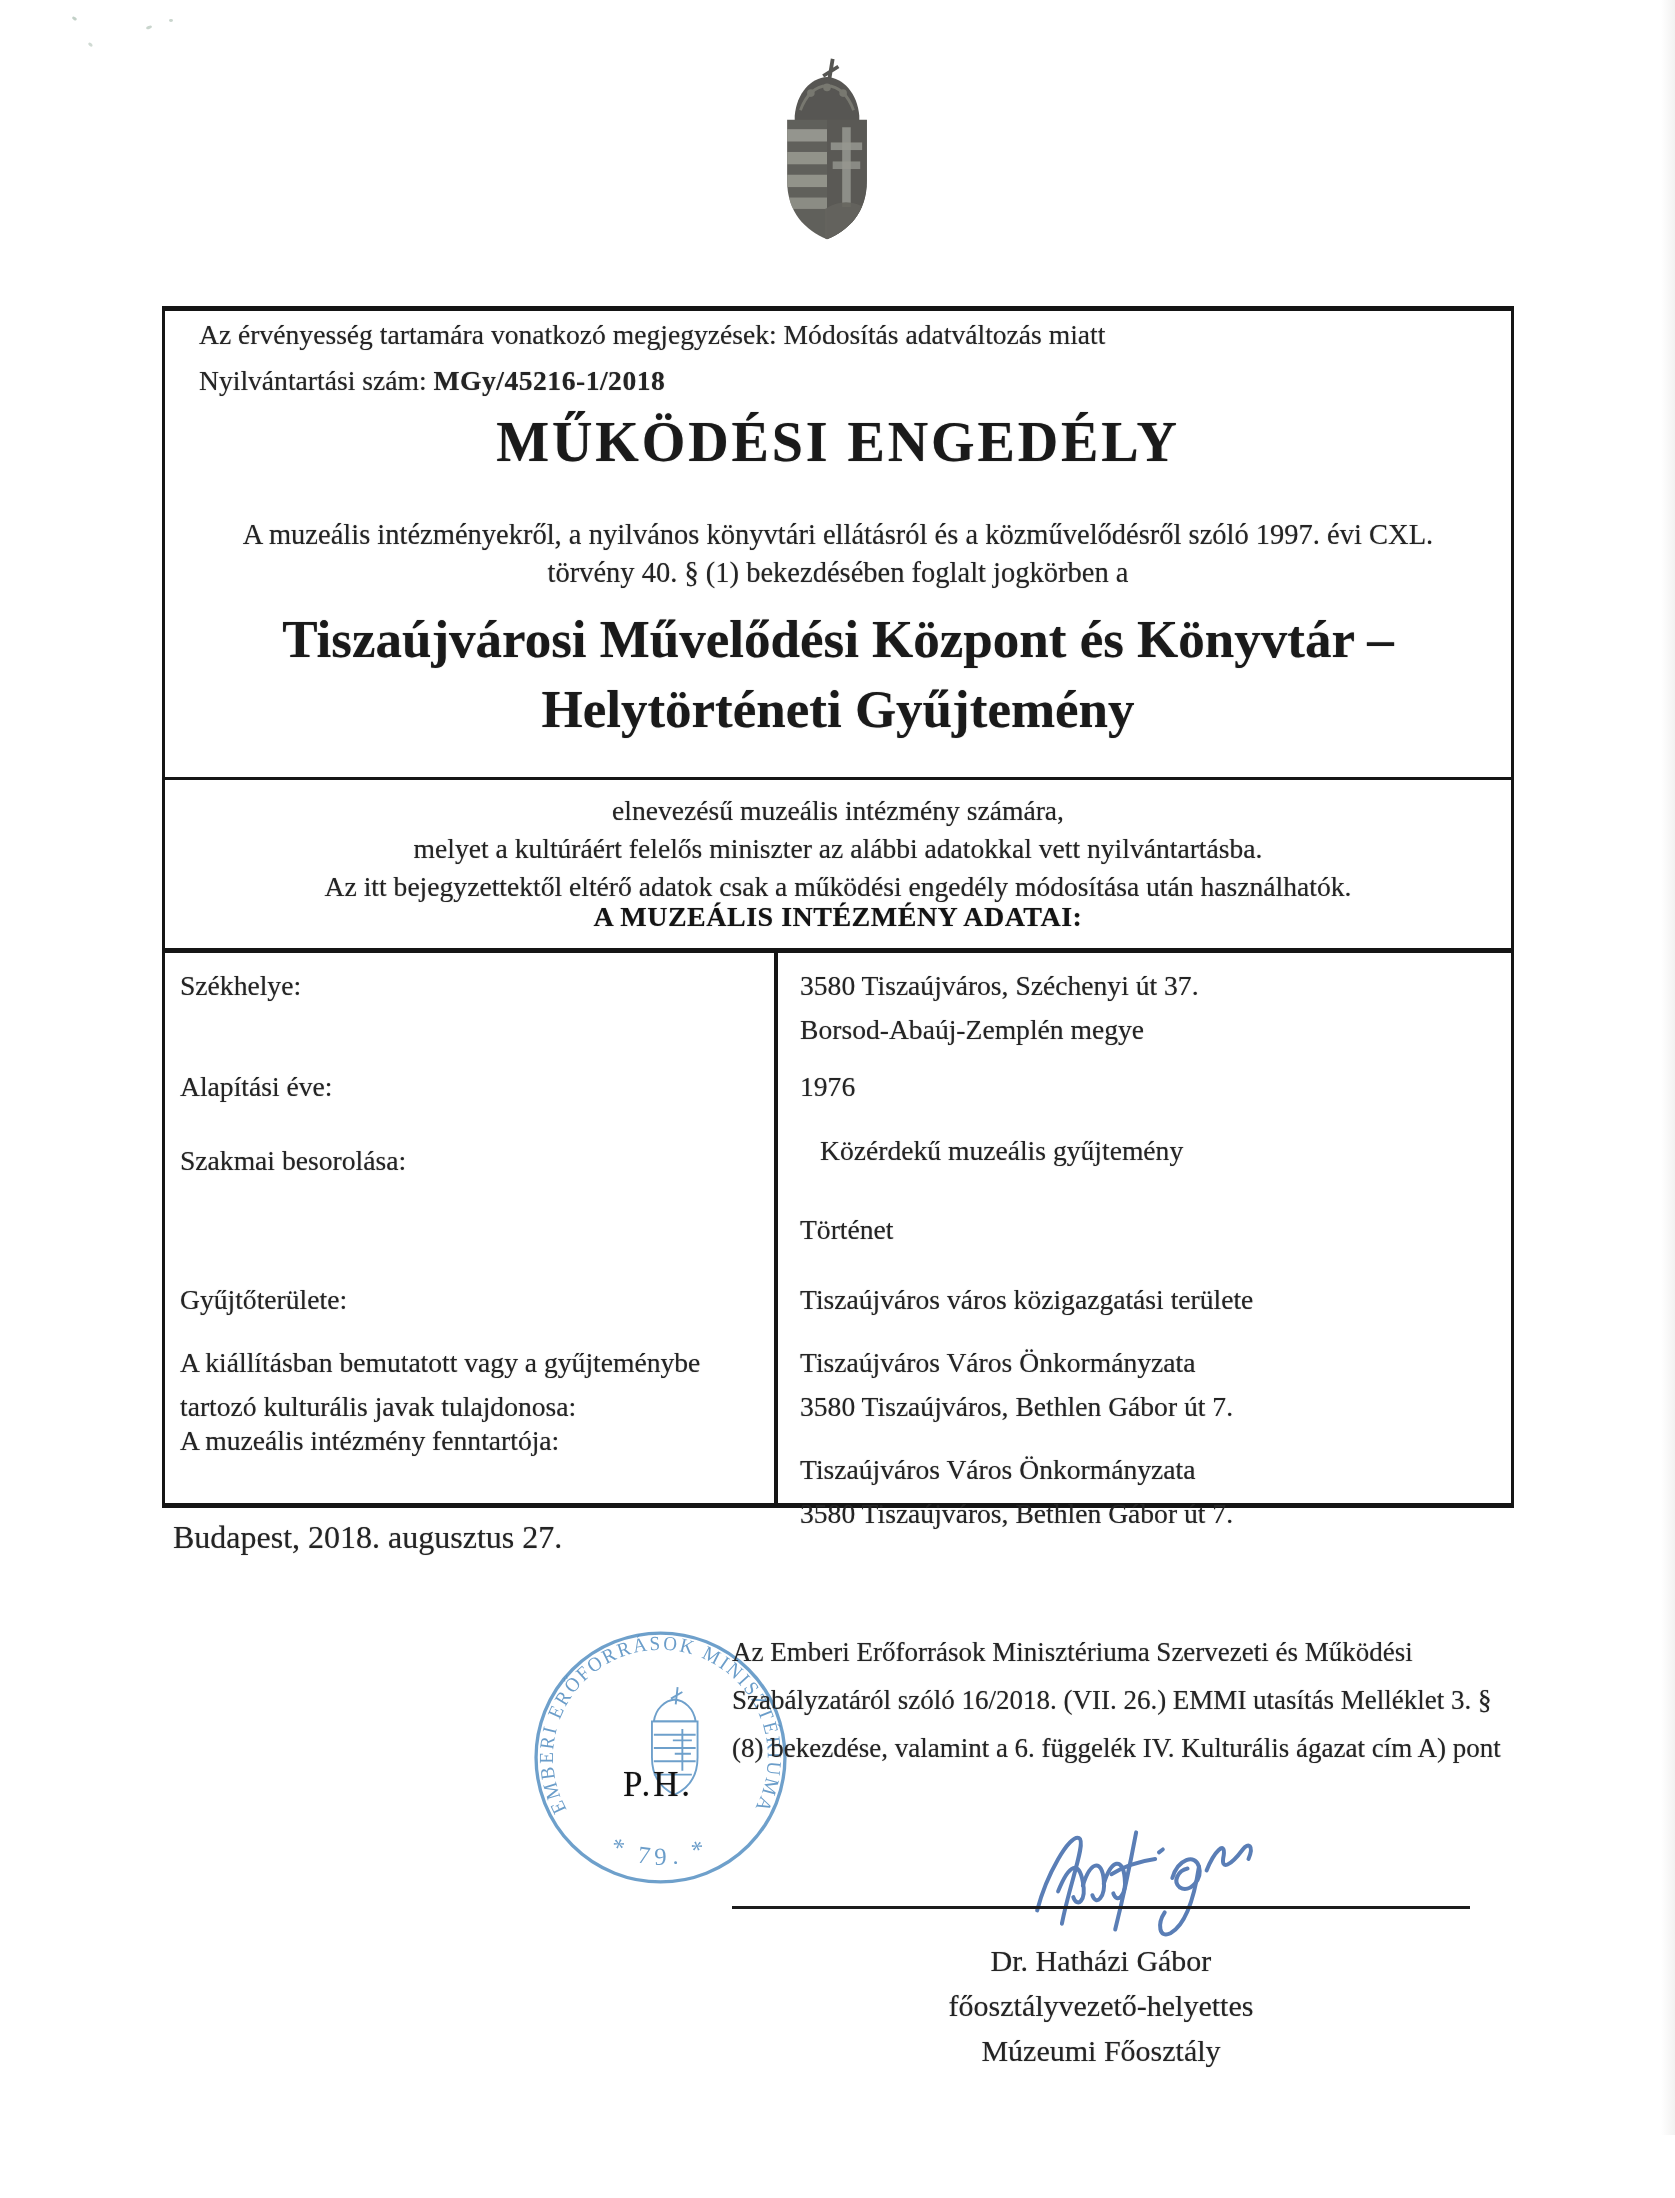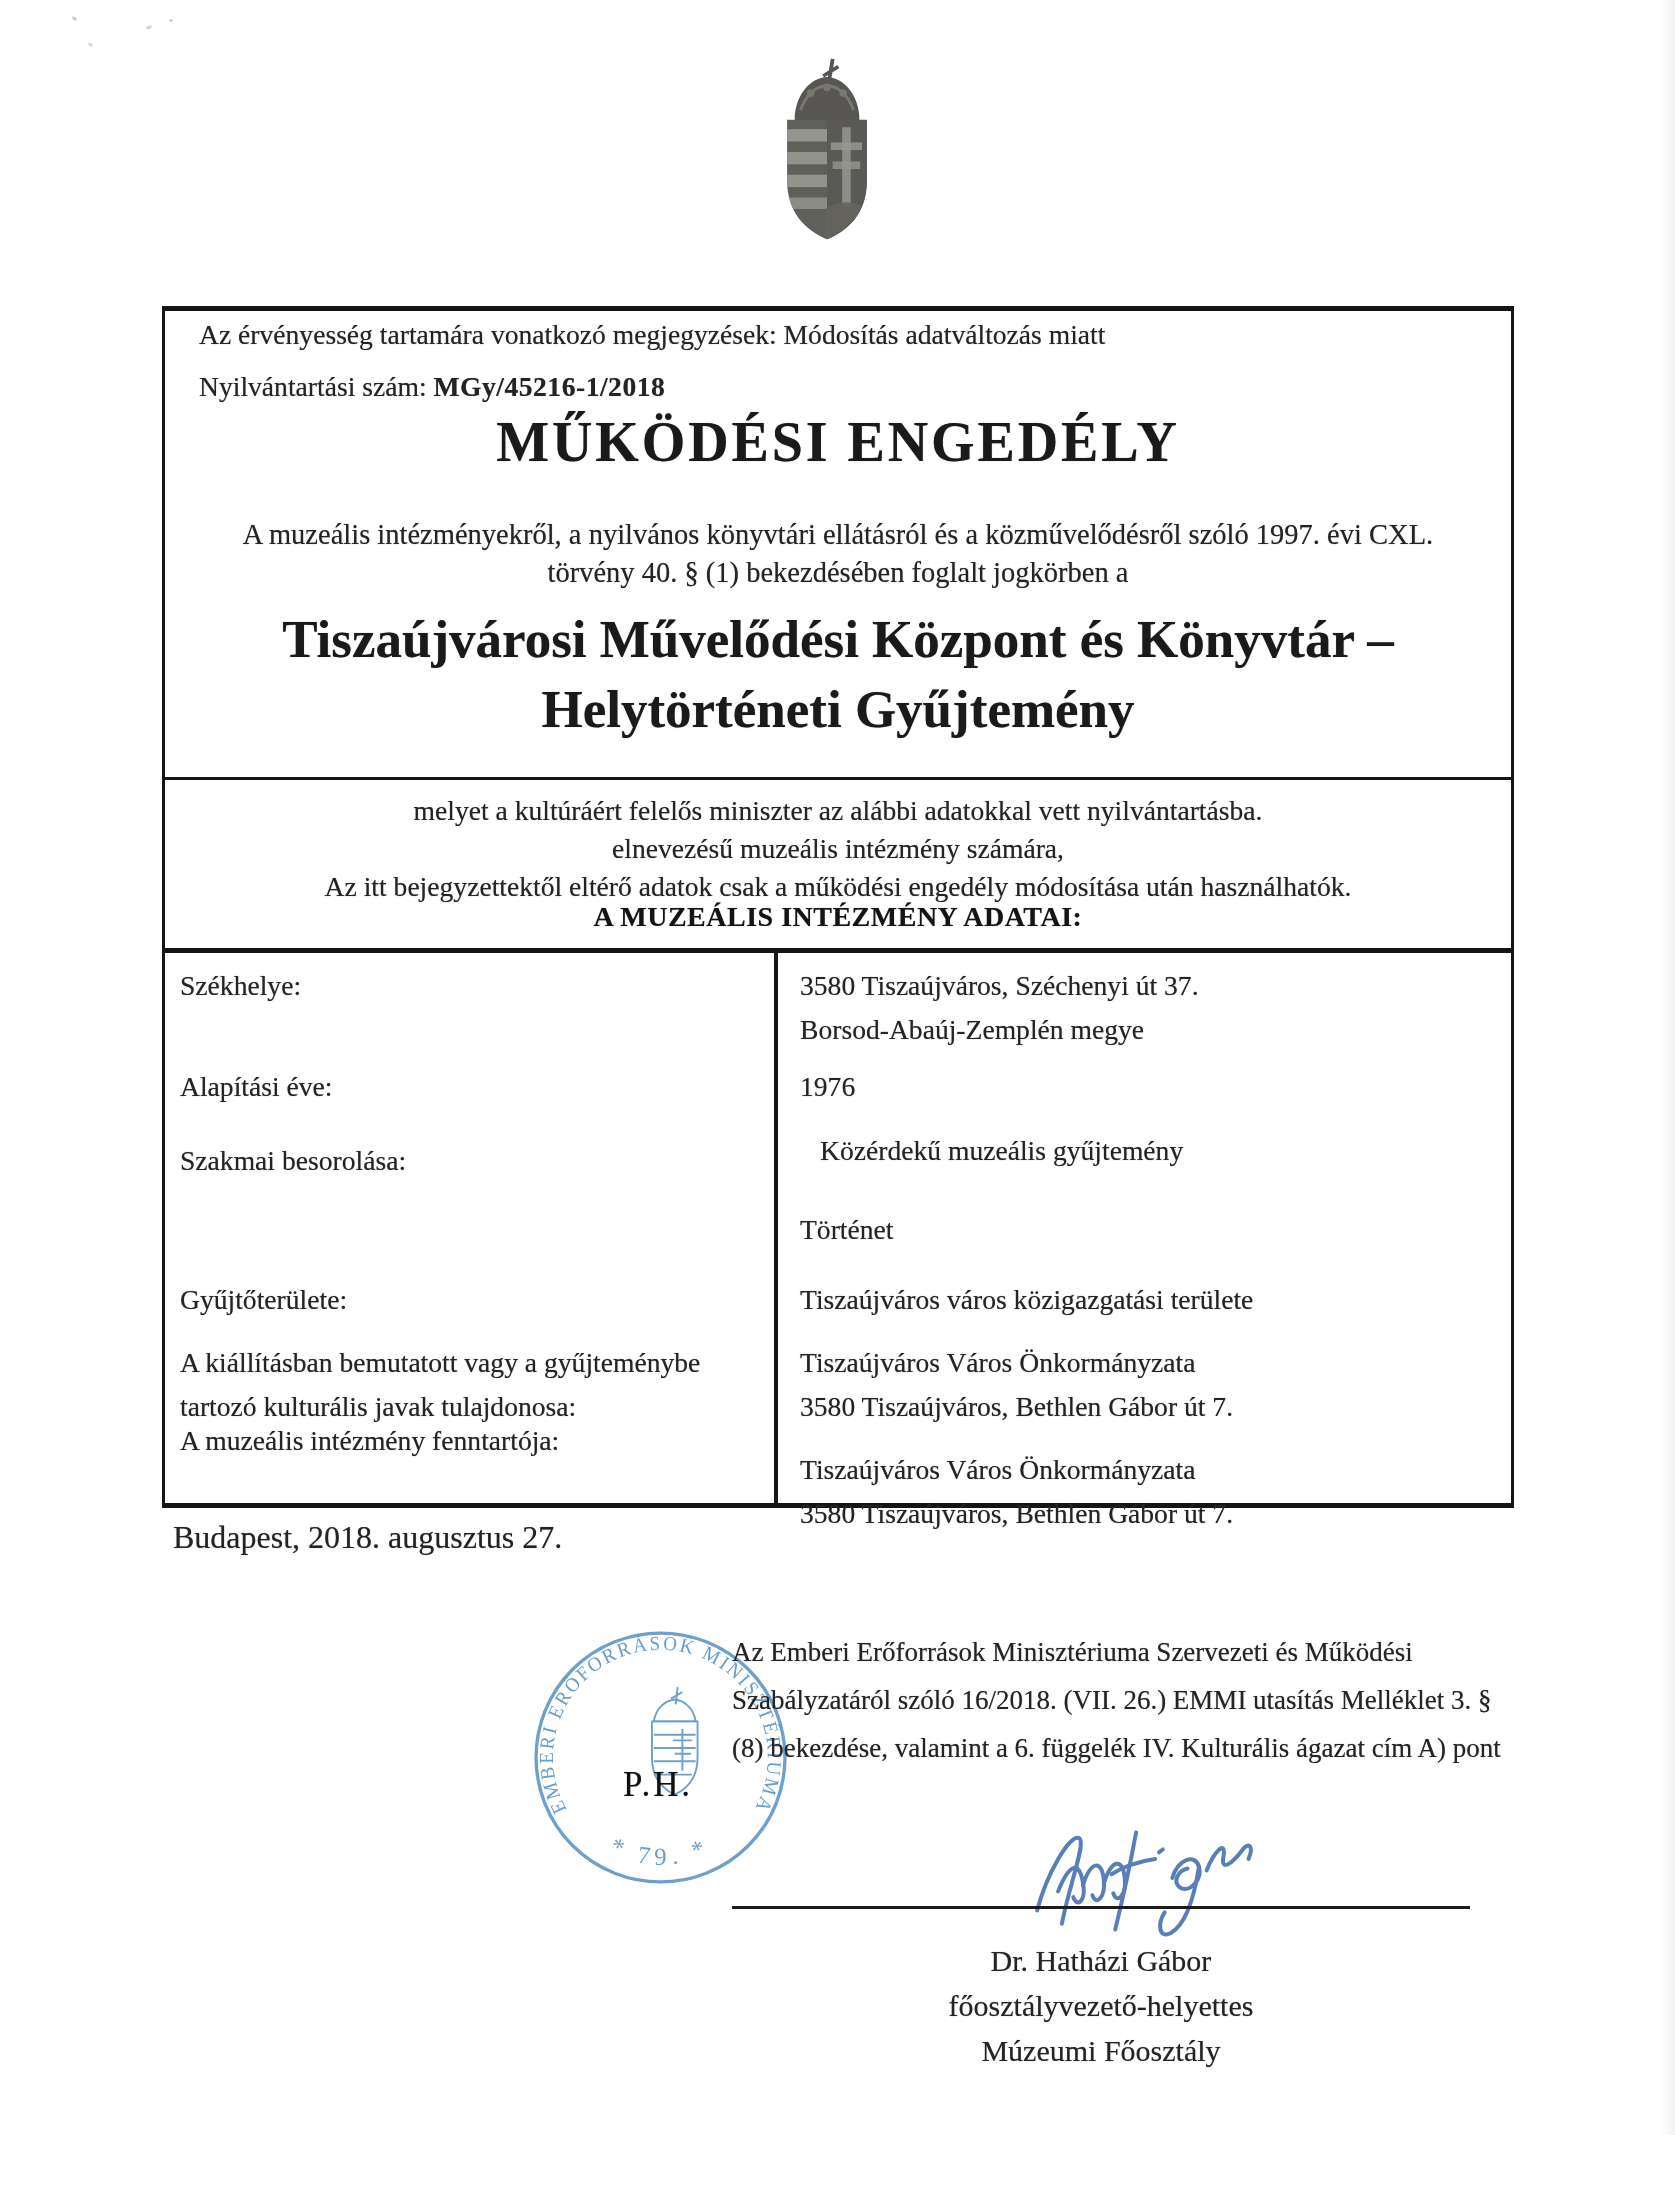--- a/index.html
+++ b/index.html
@@ -22,21 +22,21 @@
     background:linear-gradient(to right,rgba(60,55,45,0),rgba(60,55,45,.07));}
   .speck{position:absolute;border-radius:50%;}
 
   
   #license-box{
     left:162px;top:306px;width:1352px;height:1202px;
     border:3.8px solid #151515;border-top-width:5.7px;border-bottom-width:5.7px;
     box-sizing:border-box;
   }
   #remark-line{left:34px;top:7.6px;font-size:27.6px;}
-  #registration-line{left:34px;top:60px;font-size:27.6px;}
+  #registration-line{left:34px;top:54px;font-size:27.6px;}
   #registration-number{font-weight:bold;letter-spacing:0.5px;}
   #license-title{top:99px;font-size:56px;font-weight:bold;letter-spacing:2.9px;color:#1a1a1a;}
   #legal-basis{top:205px;font-size:28.5px;line-height:38px;}
   #institution-name{top:293px;font-size:53px;font-weight:bold;line-height:70px;color:#1a1a1a;}
   #rule-1{left:0;right:0;top:466px;height:2.9px;background:#151515;}
   #designation{top:481px;font-size:27.6px;line-height:38px;}
   #table-header{top:590px;font-size:28px;font-weight:bold;color:#141414;letter-spacing:0.5px;}
   #rule-2{left:0;right:0;top:637px;height:4.8px;background:#151515;}
 
   
@@ -113,22 +113,22 @@
     </div>
 
     <div id="institution-name" class="abs center">
       <div class="nowrap txt">Tiszaújvárosi Művelődési Központ és Könyvtár –</div>
       <div class="nowrap txt">Helytörténeti Gyűjtemény</div>
     </div>
 
     <div id="rule-1" class="abs"></div>
 
     <div id="designation" class="abs center">
+      <div class="nowrap txt">elnevezésű muzeális intézmény számára,</div>
       <div class="nowrap txt">melyet a kultúráért felelős miniszter az alábbi adatokkal vett nyilvántartásba.</div>
-      <div class="nowrap txt">elnevezésű muzeális intézmény számára,</div>
       <div class="nowrap txt">Az itt bejegyzettektől eltérő adatok csak a működési engedély módosítása után használhatók.</div>
     </div>
 
     <div id="table-header" class="abs center nowrap txt">A MUZEÁLIS INTÉZMÉNY ADATAI:</div>
 
     <div id="rule-2" class="abs"></div>
 
     <div id="data-table" class="abs">
       <div id="column-divider"></div>
 

